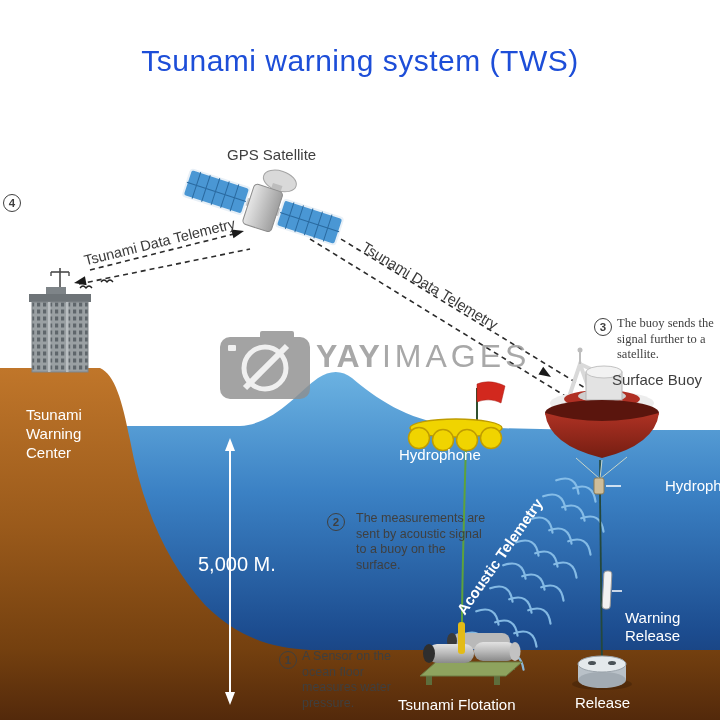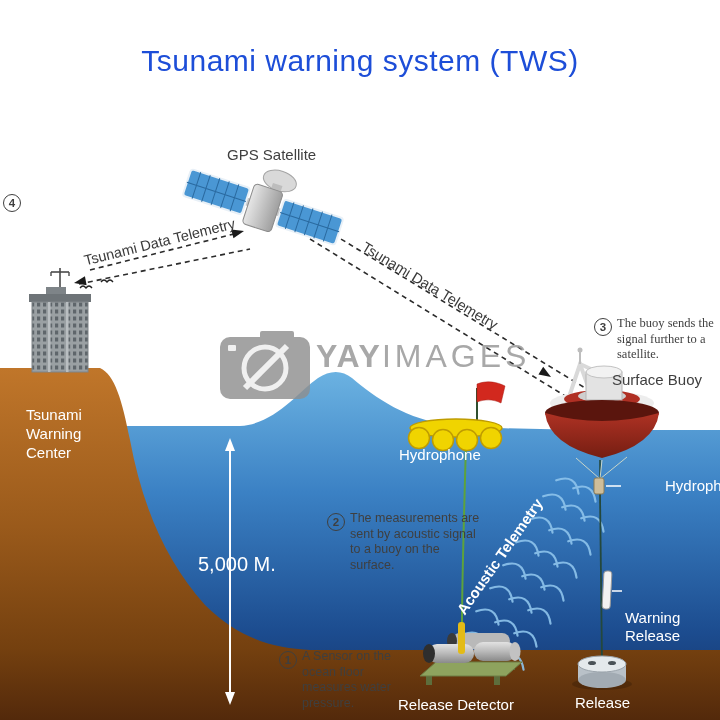--- a/index.html
+++ b/index.html
@@ -239,36 +239,36 @@
 <div class="lbl white" style="left:399px;top:446px;">Hydrophone</div>
 
 <div class="lbl white" style="left:625px;top:477px;margin-left:40px;">Hydrophone</div>
 
 <div class="lbl acoustic rot" style="left:468px;top:600px;transform:rotate(-55deg);transform-origin:left bottom;">Acoustic Telemetry</div>
 
 <div class="lbl white multiline" style="left:625px;top:580px;width:80px;white-space:normal;">Warning Release</div>
 
 <div class="lbl white" style="left:198px;top:555px;font-size:20px;">5,000 M.</div>
 
-<div class="lbl white" style="left:398px;top:696px;">Release Detector</div>
+<div class="lbl white" style="left:398px;top:696px;">Tsunami Flotation</div>
 
 <div class="lbl white" style="left:575px;top:694px;">Release</div>
 
 <div class="annot" style="left:3px;top:192px;width:150px;">
   <span class="num" style="left:0;top:2px;">4</span>
 </div>
 
 <div class="annot" style="left:594px;top:316px;width:120px;">
   <span class="num" style="left:0;top:2px;">3</span>
   <span class="txt" style="margin-left:23px;width:97px;font-family:Liberation Serif, serif;">The buoy sends the signal further to a satellite.</span>
 </div>
 
 <div class="annot white" style="left:327px;top:511px;width:155px;">
   <span class="num" style="left:0;top:2px;">2</span>
-  <span class="txt" style="margin-left:23px;width:130px;">The measurements are sent by acoustic signal to a buoy on the surface.</span>
+  <span class="txt" style="margin-left:29px;width:130px;">The measurements are sent by acoustic signal to a buoy on the surface.</span>
 </div>
 
 <div class="annot white" style="left:279px;top:649px;width:130px;">
   <span class="num" style="left:0;top:2px;">1</span>
   <span class="txt" style="margin-left:23px;width:100px;">A Sensor on the ocean floor measures water pressure.</span>
 </div>
 
 <div class="wmtext">
   <span class="b">YAY</span><span class="l">IMAGES</span>
 </div>

